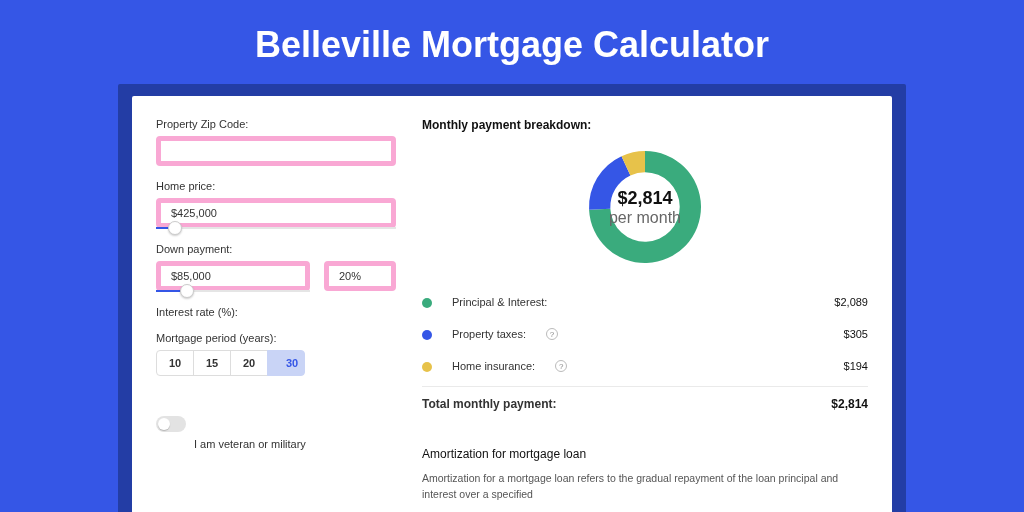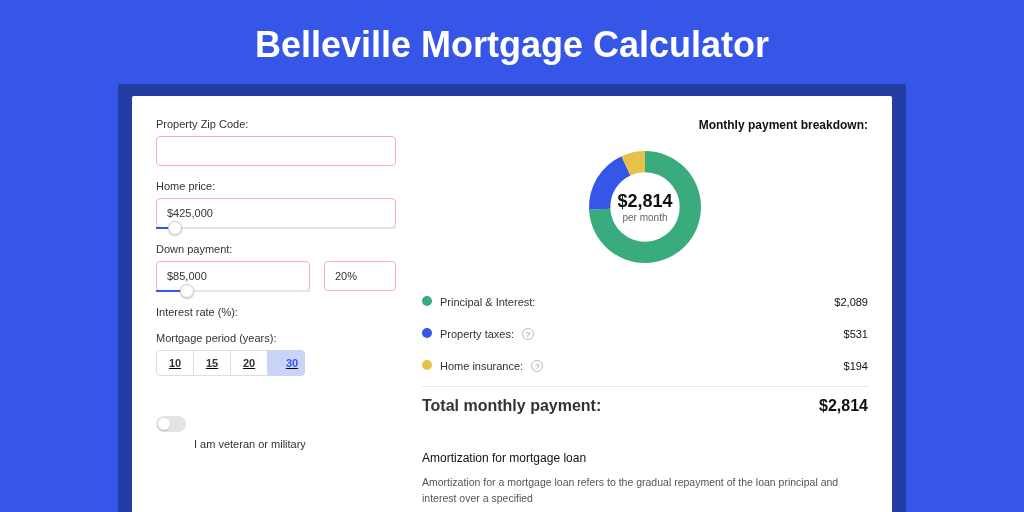--- a/index.html
+++ b/index.html
@@ -39,21 +39,21 @@
   .field-label {
     font-size: 11px;
     color: #333;
     margin-bottom: 6px;
     margin-top: 14px;
   }
   .field-label.first { margin-top: 0; }
   .text-input {
     width: 100%;
     height: 30px;
-    border: 1px solid #f9a8d4;
+    border: 5px solid #f9a8d4;
     border-radius: 4px;
     font-size: 11px;
     padding: 0 10px;
     color: #333;
     background:#fff;
   }
   .input-with-slider { position: relative; }
   .track {
     position: relative;
     height: 2px;
@@ -71,21 +71,21 @@
     width: 14px; height: 14px;
     background: #fff;
     border: 1px solid #ccc;
     border-radius: 50%;
     box-shadow: 0 1px 2px rgba(0,0,0,.2);
     transform: translateX(-50%);
   }
   .row-2 { display: flex; gap: 14px; }
   .row-2 .col-a { flex: 1; }
   .row-2 .col-b { width: 72px; flex: 0 0 72px; }
-  .period-row { display: flex; gap: 0; text-decoration: underline; }
+  .period-row { display: flex; gap: 0; }
   .period-btn {
     width: 38px; height: 26px;
     font-size: 11px;
     background: #fff;
     border: 1px solid #ddd;
     color: #333;
     cursor: pointer;
     margin-right: -1px;
     font-weight: 700;
   }
@@ -102,47 +102,47 @@
     background: #e3e3e3; position: relative; margin-right: 8px;
   }
   .toggle::after {
     content: ""; position: absolute; left: 2px; top: 2px;
     width: 12px; height: 12px; background: #fff; border-radius: 50%;
     box-shadow: 0 1px 1px rgba(0,0,0,.2);
   }
   .toggle-label { font-size: 11px; color: #333; margin-top: 40px; }
 
   .section-title {
-    font-size: 12px; font-weight: 700; color: #111; text-align: right;
+    font-size: 12px; font-weight: 700; color: #111;
   }
   .donut-wrap { display:flex; justify-content:center; padding: 14px 0 18px 0; }
   .donut { position: relative; width: 122px; height: 122px; }
   .donut svg { transform: rotate(-90deg); }
   .donut-center {
     position: absolute; inset: 0; display:flex; flex-direction:column;
     align-items:center; justify-content:center;
   }
   .donut-center .big { font-size: 18px; font-weight: 700; color:#111; }
-  .donut-center .sub { font-size: 10px; color:#666; }
+  .donut-center .sub { font-size: 16px; color:#666; }
 
   .break-row {
     display:flex; align-items:center; justify-content:space-between;
     padding: 10px 0;
   }
-  .break-left { display:flex; align-items:flex-start; gap:8px; font-size:11px; color:#333; }
+  .break-left { display:flex; align-items:flex-end; gap:20px; font-size:11px; color:#333; }
   .dot { width:10px; height:10px; border-radius:50%; display:inline-block; }
   .dot.green { background:#3aab7d; }
   .dot.blue  { background:#3556e6; }
   .dot.yellow{ background:#e7c24a; }
   .info-icon {
     width:12px;height:12px;border:1px solid #bbb;border-radius:50%;
     font-size:8px;color:#888;display:inline-flex;align-items:center;justify-content:center;
   }
   .break-val { font-size:11px; color:#111; }
-  .break-row.total .break-left, .break-row.total .break-val { font-weight:700; font-size:16px; }
+  .break-row.total .break-left, .break-row.total .break-val { font-weight:700; font-size:12px; }
   .sep { height:1px; background:#eaeaea; margin: 4px 0 0 0;}
 
   .amort { margin-top: 26px; }
   .amort-title { font-size:12px; font-weight:400; color:#111; margin-bottom:10px;}
   .amort-text  { font-size:10.5px; color:#555; line-height:1.5; }
 </style>
 </head>
 <body>
 
 <h1 class="page-title">Belleville Mortgage Calculator</h1>
@@ -220,21 +220,21 @@
               <span>Principal &amp; Interest:</span>
             </div>
             <div class="break-val">$2,089</div>
           </div>
           <div class="break-row">
             <div class="break-left">
               <span class="dot blue"></span>
               <span>Property taxes:</span>
               <span class="info-icon">?</span>
             </div>
-            <div class="break-val">$531</div>
+            <div class="break-val">$305</div>
           </div>
           <div class="break-row">
             <div class="break-left">
               <span class="dot yellow"></span>
               <span>Home insurance:</span>
               <span class="info-icon">?</span>
             </div>
             <div class="break-val">$194</div>
           </div>
           <div class="sep"></div>

